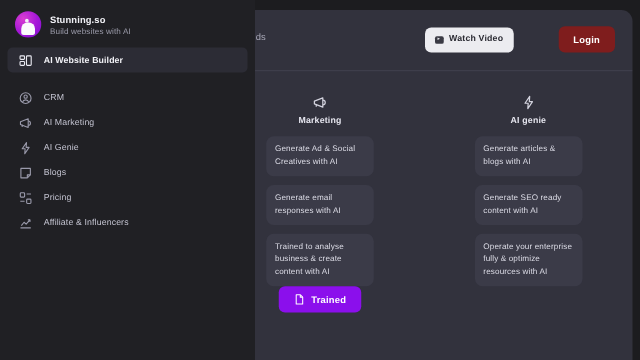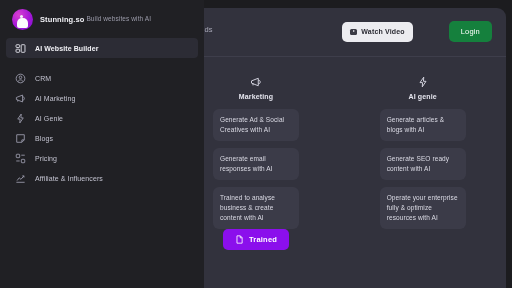--- a/index.html
+++ b/index.html
@@ -84,24 +84,24 @@
     left: 2.2px; top: 1.4px;
     border-left: 2.6px solid #ececf0;
     border-top: 1.6px solid transparent;
     border-bottom: 1.6px solid transparent;
   }
 
   .btn-login {
     height: 21px;
     padding: 0 12px;
     border-radius: 5px;
-    background: #15803d;
+    background: #7f1d1d;
     color: #fff;
     font-size: 7.5px;
-    font-weight: normal;
+    font-weight: bold;
     letter-spacing: .2px;
     border: none;
     cursor: pointer;
     white-space: nowrap;
     margin-left: 28px;
   }
 
   
   .panel-body {
     position: relative;
@@ -217,21 +217,21 @@
     border-radius: 5px 5px 2px 2px;
   }
   .brand-logo:after {
     content: "";
     position: absolute;
     left: 7.5px; top: 6px;
     width: 3px; height: 3px;
     background: #f2f2f8;
     border-radius: 50%;
   }
-  .brand-text { display: flex; flex-direction: row; gap: 2px; }
+  .brand-text { display: flex; flex-direction: column; gap: 2px; }
   .brand-name {
     font-size: 7.5px;
     font-weight: bold;
     color: #f1f1f6;
     letter-spacing: .1px;
   }
   .brand-sub {
     font-size: 6.5px;
     color: #9b9baa;
     letter-spacing: .1px;

